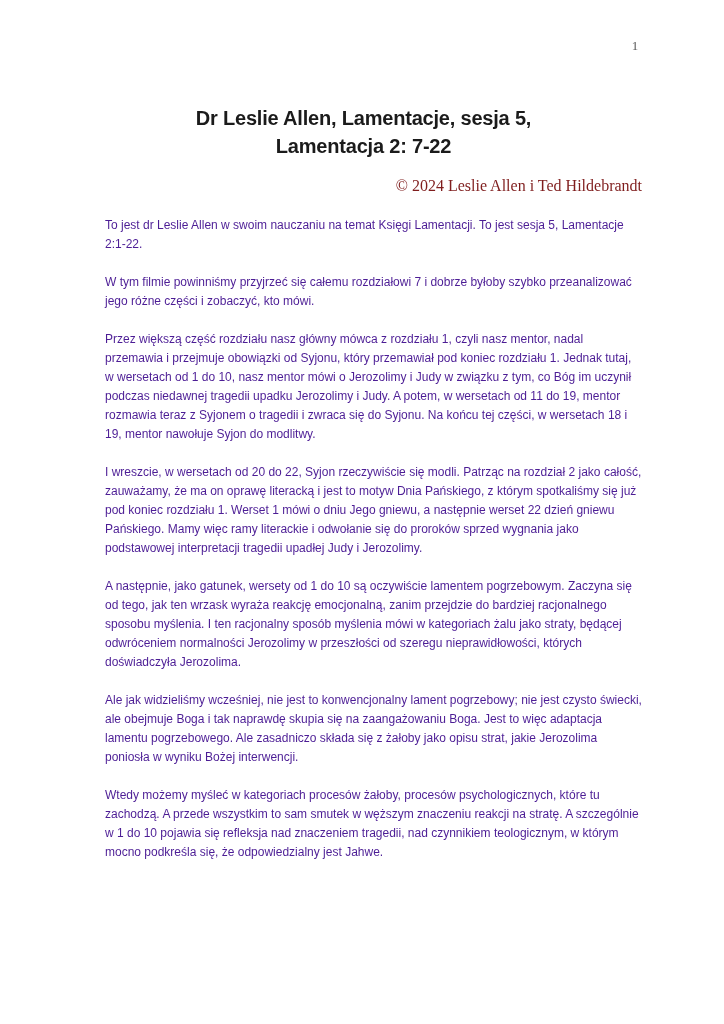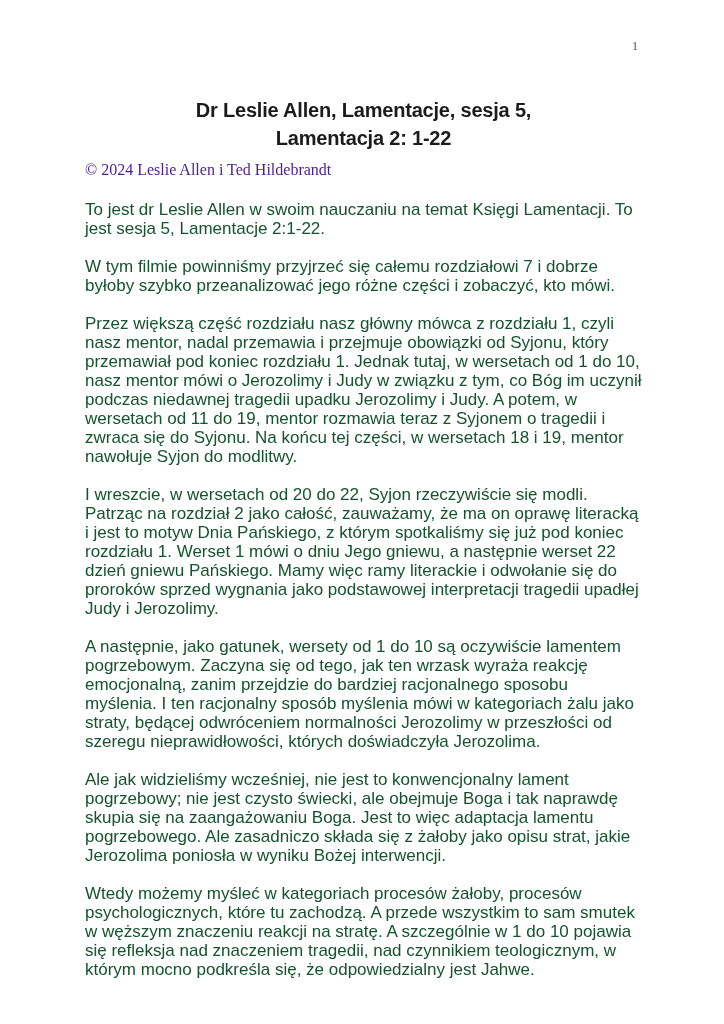--- a/index.html
+++ b/index.html
@@ -28,66 +28,67 @@
     line-height: 14px;
     color: #5a5a5a;
   }
   .content {
     position: absolute;
     left: 85px;
     top: 88px;
     width: 557px;
   }
   .doc-title {
-    margin: 8px;
+    margin: 16px;
     text-align: center;
     font-family: "Liberation Sans", sans-serif;
     font-weight: bold;
     font-size: 20px;
     line-height: 28px;
     color: #1b1b1b;
     letter-spacing: -0.2px;
   }
   .doc-title .title-line {
     display: block;
   }
   .copyright {
     margin: 2px 0 0 0;
-    text-align: left;
+    text-align: right;
     font-family: "Liberation Serif", serif;
     font-size: 16px;
     line-height: 20px;
-    color: #4c1d95;
+    color: #7f1d1d;
   }
   .body-text {
     margin-top: 20px;
-    font-size: 17px;
+    font-size: 12px;
     line-height: 19px;
-    color: #14532d;
+    color: #4c1d95;
+    margin-left: 20px;
   }
   .body-text p {
     margin: 0 0 19px 0;
     text-align: left;
   }
   .body-text p:last-child {
     margin-bottom: 0;
   }
 </style>
 </head>
 <body>
 
 <div class="page">
 
   <div class="page-number">1</div>
 
   <div class="content">
 
     <h1 class="doc-title">
       <span class="title-line">Dr Leslie Allen, Lamentacje, sesja 5,</span>
-      <span class="title-line">Lamentacja 2: 1-22</span>
+      <span class="title-line">Lamentacja 2: 7-22</span>
     </h1>
 
     <div class="copyright">© 2024 Leslie Allen i Ted Hildebrandt</div>
 
     <div class="body-text">
       <p>To jest dr Leslie Allen w swoim nauczaniu na temat Księgi Lamentacji. To jest sesja 5, Lamentacje 2:1-22.</p>
       <p>W tym filmie powinniśmy przyjrzeć się całemu rozdziałowi 7 i dobrze byłoby szybko przeanalizować jego różne części i zobaczyć, kto mówi.</p>
       <p>Przez większą część rozdziału nasz główny mówca z rozdziału 1, czyli nasz mentor, nadal przemawia i przejmuje obowiązki od Syjonu, który przemawiał pod koniec rozdziału 1. Jednak tutaj, w wersetach od 1 do 10, nasz mentor mówi o Jerozolimy i Judy w związku z tym, co Bóg im uczynił podczas niedawnej tragedii upadku Jerozolimy i Judy. A potem, w wersetach od 11 do 19, mentor rozmawia teraz z Syjonem o tragedii i zwraca się do Syjonu. Na końcu tej części, w wersetach 18 i 19, mentor nawołuje Syjon do modlitwy.</p>
       <p>I wreszcie, w wersetach od 20 do 22, Syjon rzeczywiście się modli. Patrząc na rozdział 2 jako całość, zauważamy, że ma on oprawę literacką i jest to motyw Dnia Pańskiego, z którym spotkaliśmy się już pod koniec rozdziału 1. Werset 1 mówi o dniu Jego gniewu, a następnie werset 22 dzień gniewu Pańskiego. Mamy więc ramy literackie i odwołanie się do proroków sprzed wygnania jako podstawowej interpretacji tragedii upadłej Judy i Jerozolimy.</p>
       <p>A następnie, jako gatunek, wersety od 1 do 10 są oczywiście lamentem pogrzebowym. Zaczyna się od tego, jak ten wrzask wyraża reakcję emocjonalną, zanim przejdzie do bardziej racjonalnego sposobu myślenia. I ten racjonalny sposób myślenia mówi w kategoriach żalu jako straty, będącej odwróceniem normalności Jerozolimy w przeszłości od szeregu nieprawidłowości, których doświadczyła Jerozolima.</p>

